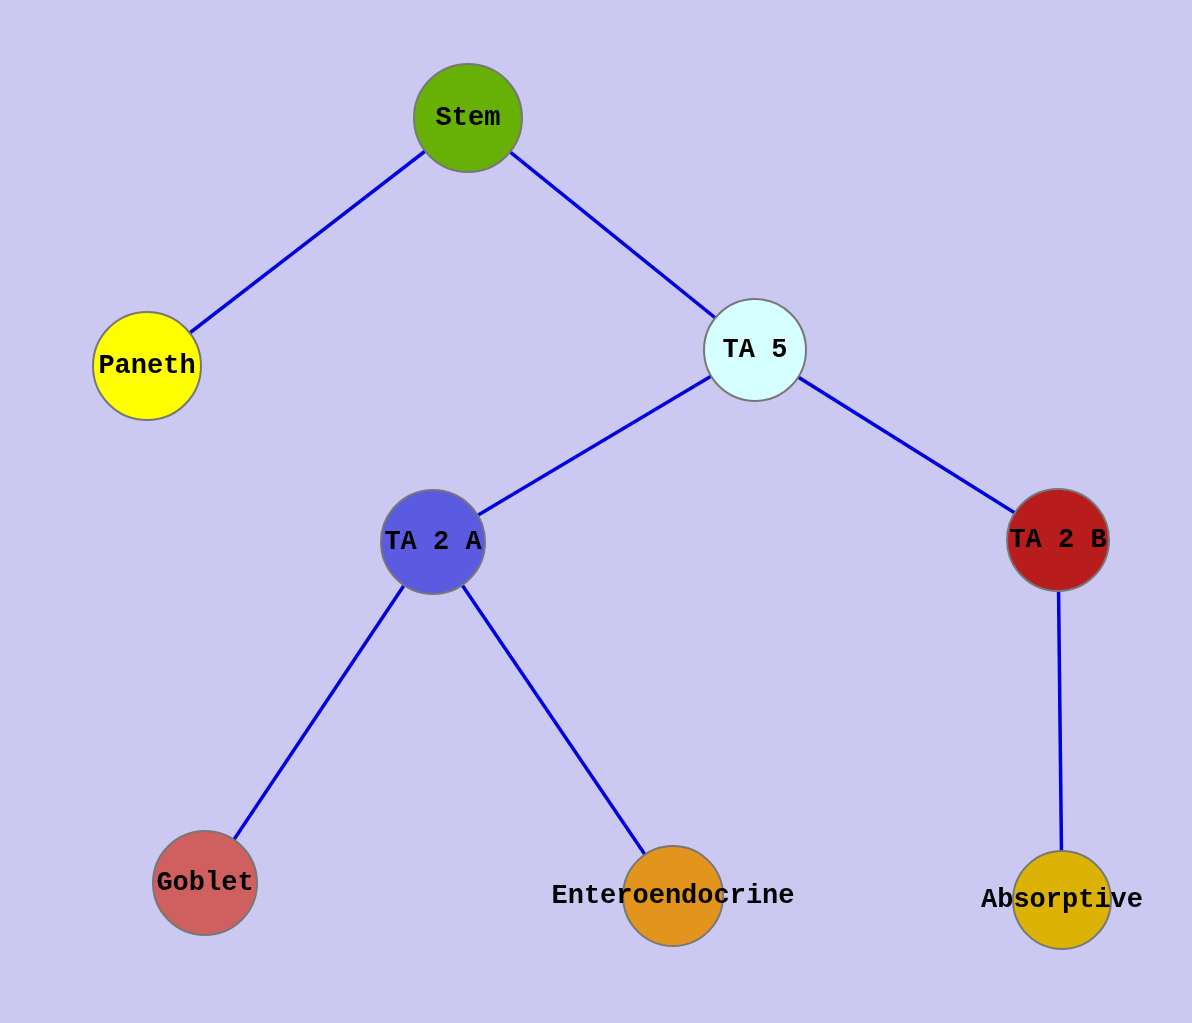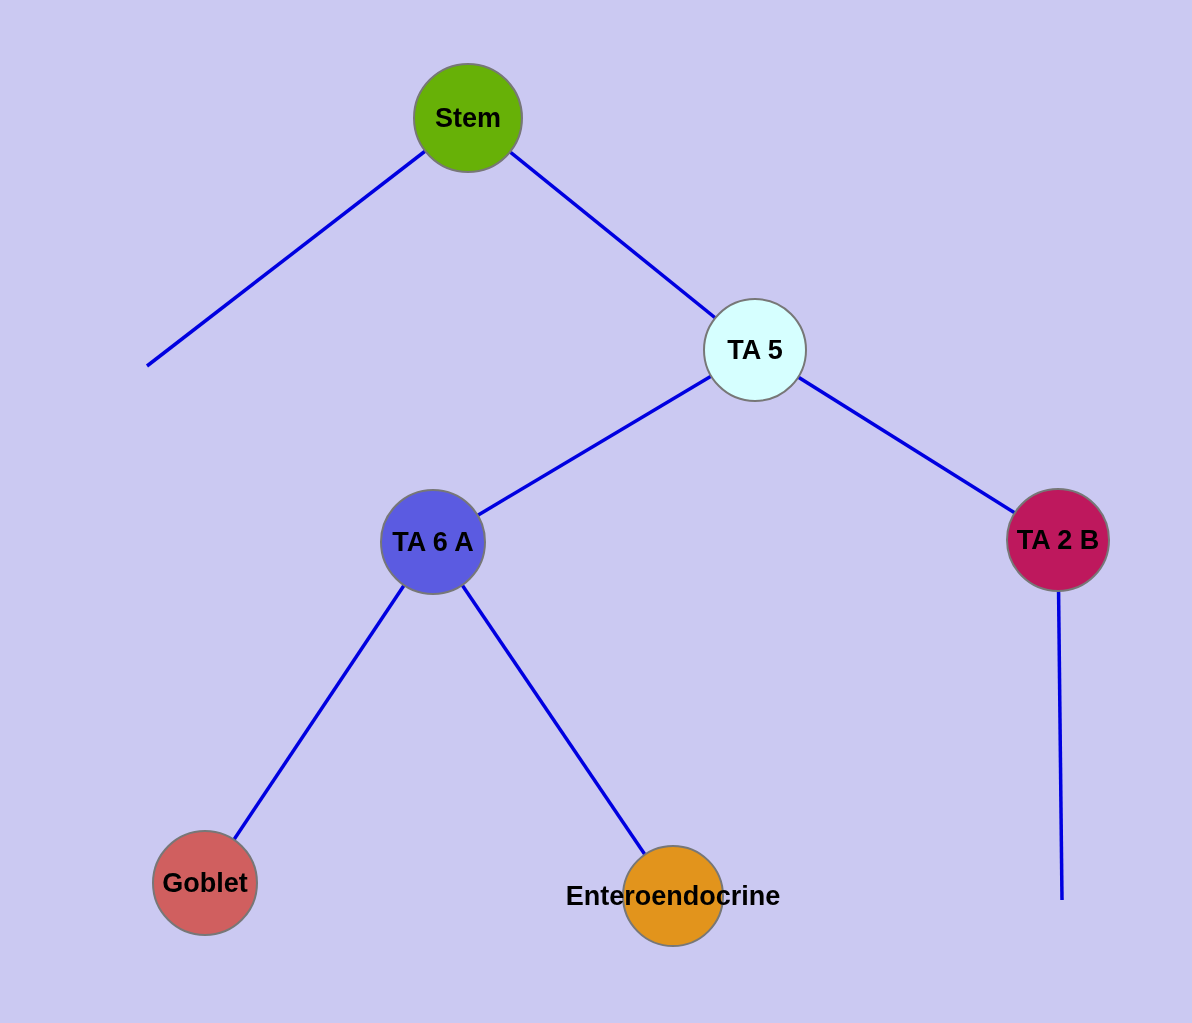--- a/index.html
+++ b/index.html
@@ -37,42 +37,48 @@
     font-weight: bold;
     color: #000000;
     white-space: nowrap;
     letter-spacing: 0px;
     user-select: none;
   }
 </style>
 </head>
 <body>
 
-<div class="canvas" style="background: rgb(203, 201, 242);">
+<div class="canvas" style="background: rgb(203, 201, 242); font-family: Liberation Mono, monospace;">
   <svg class="edges-layer" id="edges-layer" viewBox="0 0 1192 1023" xmlns="http://www.w3.org/2000/svg">
       <line x1="468" y1="118" x2="147" y2="366" stroke="#0000e0" stroke-width="3.5"></line>
       <line x1="468" y1="118" x2="755" y2="350" stroke="#0000e0" stroke-width="3.5"></line>
       <line x1="755" y1="350" x2="433" y2="542" stroke="#0000e0" stroke-width="3.5"></line>
       <line x1="755" y1="350" x2="1058" y2="540" stroke="#0000e0" stroke-width="3.5"></line>
       <line x1="433" y1="542" x2="205" y2="883" stroke="#0000e0" stroke-width="3.5"></line>
       <line x1="433" y1="542" x2="673" y2="896" stroke="#0000e0" stroke-width="3.5"></line>
       <line x1="1058" y1="540" x2="1062" y2="900" stroke="#0000e0" stroke-width="3.5"></line>
     </svg>
 
   <div class="node" style="left: 413px; top: 63px; width: 110px; height: 110px; background: rgb(103, 177, 7); border-color: rgb(119, 119, 119);">
     <span class="node-label">Stem</span>
   </div>
+  <div class="node" style="left: 92px; top: 311px; width: 110px; height: 110px; background: rgb(255, 255, 0); border-color: rgb(119, 119, 119);">
+    <span class="node-label">Paneth</span>
+  </div>
   <div class="node" style="left: 703px; top: 298px; width: 104px; height: 104px; background: rgb(214, 255, 255); border-color: rgb(119, 119, 119);">
     <span class="node-label">TA 5</span>
   </div>
   <div class="node" style="left: 380px; top: 489px; width: 106px; height: 106px; background: rgb(91, 91, 225); border-color: rgb(119, 119, 119);">
-    <span class="node-label">TA 6 A</span>
+    <span class="node-label">TA 2 A</span>
   </div>
-  <div class="node" style="left: 1006px; top: 488px; width: 104px; height: 104px; background: #be185d; border-color: rgb(119, 119, 119); justify-content: center;">
+  <div class="node" style="left: 1006px; top: 488px; width: 104px; height: 104px; background: #b91c1c; border-color: rgb(119, 119, 119); justify-content: center;">
     <span class="node-label">TA 2 B</span>
   </div>
   <div class="node" style="left: 622px; top: 845px; width: 102px; height: 102px; background: rgb(226, 148, 28); border-color: rgb(119, 119, 119);">
     <span class="node-label">Enteroendocrine</span>
   </div>
   <div class="node" style="left: 152px; top: 830px; width: 106px; height: 106px; background: rgb(208, 95, 95); border-color: rgb(119, 119, 119);">
     <span class="node-label">Goblet</span>
   </div>
+  <div class="node" style="left: 1012px; top: 850px; width: 100px; height: 100px; background: rgb(220, 178, 5); border-color: rgb(119, 119, 119);">
+    <span class="node-label">Absorptive</span>
+  </div>
 </div>
 
 </body></html>

